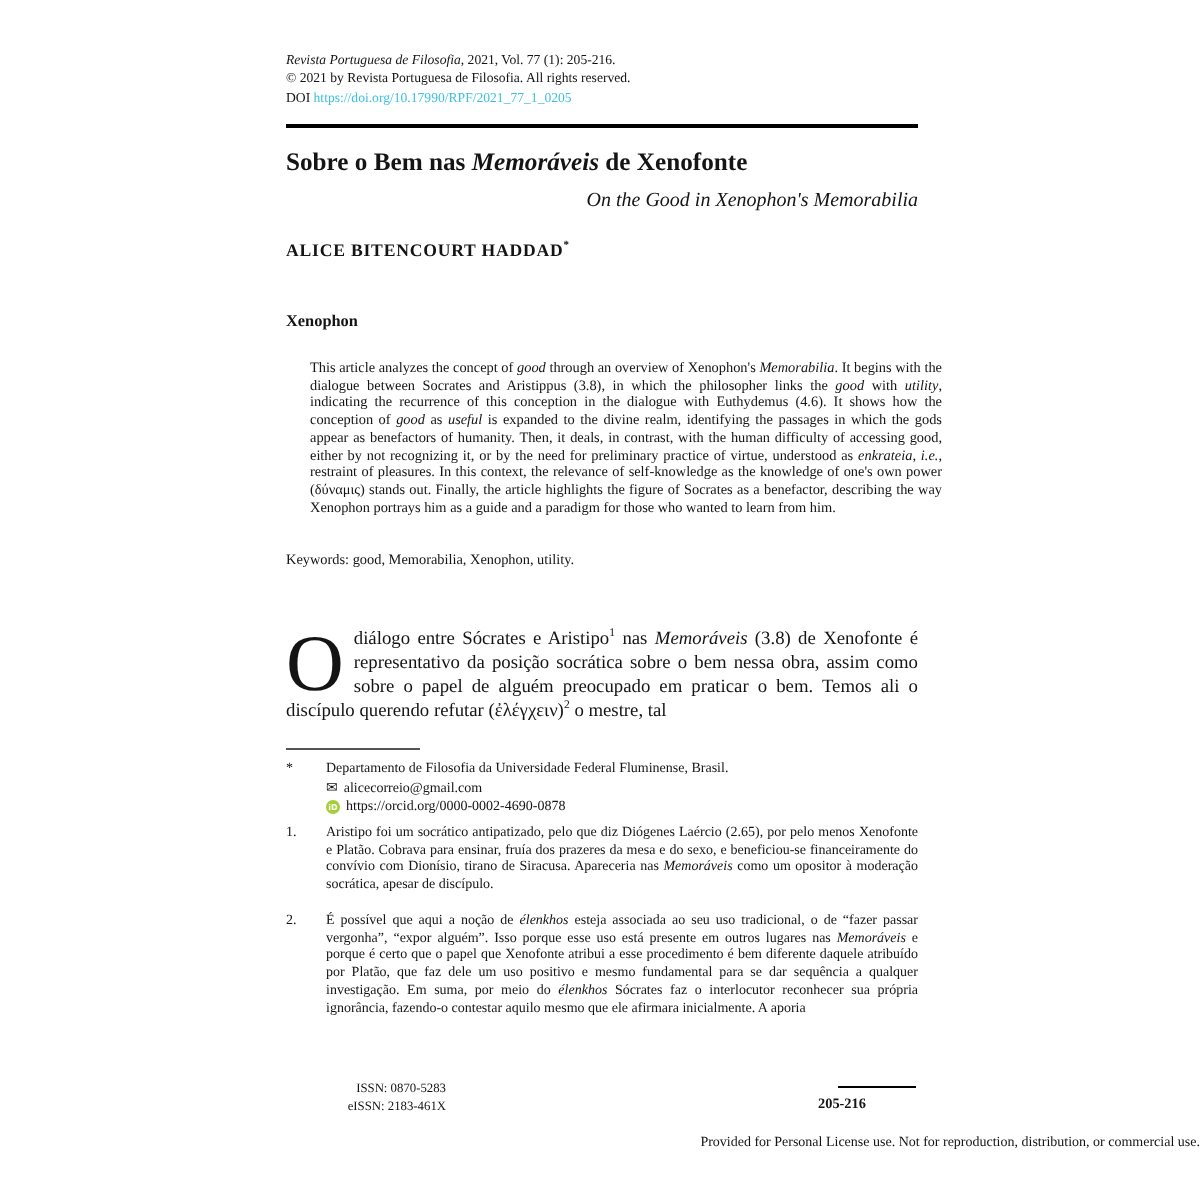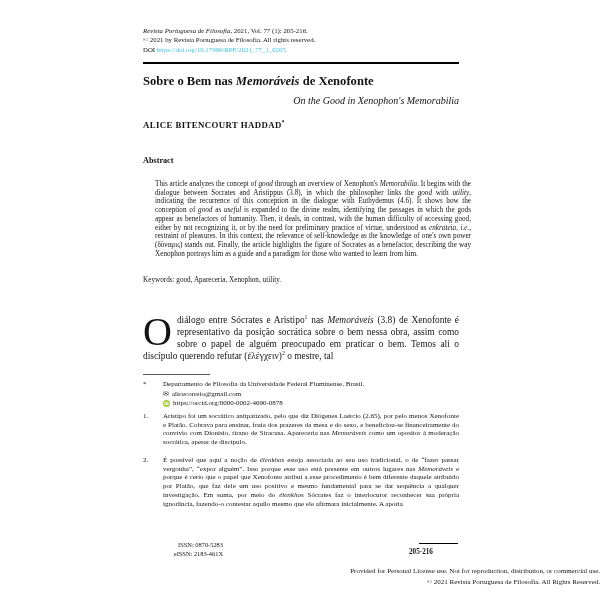--- a/index.html
+++ b/index.html
@@ -60,23 +60,23 @@
     <div>© 2021 by Revista Portuguesa de Filosofia. All rights reserved.</div>
     <div><span>DOI </span><a class="doi-link">https://doi.org/10.17990/RPF/2021_77_1_0205</a></div>
   </header>
 
   <div class="rule-thick"></div>
 
   <h1 class="title"><span>Sobre o Bem nas </span><span style="font-style: italic;">Memoráveis</span><span> de Xenofonte</span></h1>
   <h2 class="subtitle">On the Good in Xenophon's Memorabilia</h2>
   <div class="author"><span>ALICE BITENCOURT HADDAD</span><sup>*</sup></div>
 
-  <div class="abs-head">Abstract</div>
+  <div class="abs-head">Xenophon</div>
   <p class="abs"><span>This article analyzes the concept of </span><span style="font-style: italic;">good</span><span> through an overview of Xenophon's </span><span style="font-style: italic;">Memorabilia</span><span>. It begins with the dialogue between Socrates and Aristippus (3.8), in which the philosopher links the </span><span style="font-style: italic;">good</span><span> with </span><span style="font-style: italic;">utility</span><span>, indicating the recurrence of this conception in the dialogue with Euthydemus (4.6). It shows how the conception of </span><span style="font-style: italic;">good</span><span> as </span><span style="font-style: italic;">useful</span><span> is expanded to the divine realm, identifying the passages in which the gods appear as benefactors of humanity. Then, it deals, in contrast, with the human difficulty of accessing good, either by not recognizing it, or by the need for preliminary practice of virtue, understood as </span><span style="font-style: italic;">enkrateia</span><span>, </span><span style="font-style: italic;">i.e.</span><span>, restraint of pleasures. In this context, the relevance of self-knowledge as the knowledge of one's own power (δύναμις) stands out. Finally, the article highlights the figure of Socrates as a benefactor, describing the way Xenophon portrays him as a guide and a paradigm for those who wanted to learn from him.</span></p>
-  <p class="keywords">Keywords: good, Apareceria, Xenophon, utility.</p>
+  <p class="keywords">Keywords: good, Memorabilia, Xenophon, utility.</p>
 
   <p class="bodytext"><span class="dropcap">O</span><span><span>diálogo entre Sócrates e Aristipo</span><sup>1</sup><span> nas </span><span style="font-style: italic;">Memoráveis</span><span> (3.8) de Xenofonte é representativo da posição socrática sobre o bem nessa obra, assim como sobre o papel de alguém preocupado em praticar o bem. Temos ali o discípulo querendo refutar (ἐλέγχειν)</span><sup>2</sup><span> o mestre, tal</span></span></p>
 
   <div class="fn-rule"></div>
 
   <div class="note">
     <div class="note-row">
       <span class="fn-marker">*</span>
       <span>Departamento de Filosofia da Universidade Federal Fluminense, Brasil.</span>
     </div>
@@ -103,16 +103,15 @@
   <div class="issn">
     <div>ISSN: 0870-5283</div>
     <div>eISSN: 2183-461X</div>
   </div>
 
   <div class="pages-rule"></div>
   <div class="pages">205-216</div>
 
   <div class="footer">
     <div>Provided for Personal License use. Not for reproduction, distribution, or commercial use.</div>
-    <div>© 2021 Revista Portuguesa de Filosofia. All Rights Reserved.</div>
   </div>
 
 </div>
 
 </body></html>

